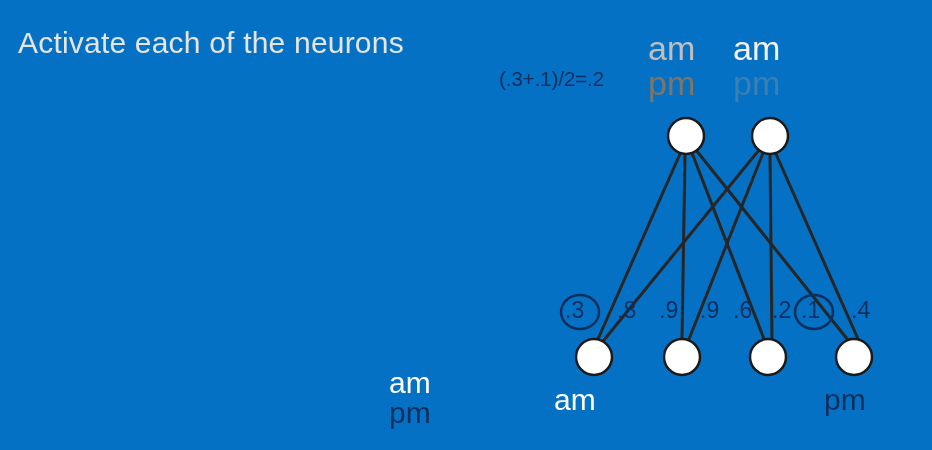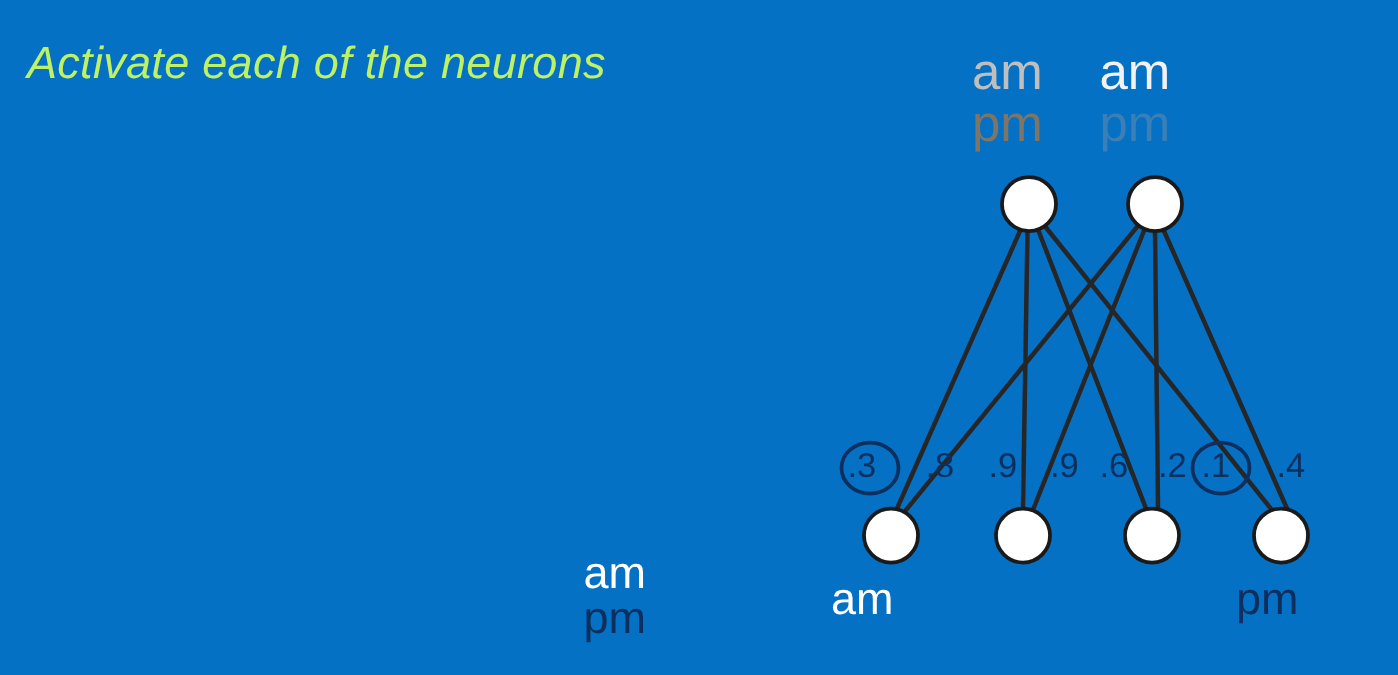--- a/index.html
+++ b/index.html
@@ -28,24 +28,23 @@
   }
   .txt {
     position: absolute;
     white-space: pre;
     line-height: 1;
   }
   .title {
     left: 18px;
     top: 28px;
     font-size: 30px;
-    color: #bef264;
+    color: #e5e5e5;
     font-weight: 300;
     letter-spacing: 0.2px;
-    font-style: italic;
   }
   .formula {
     left: 499px;
     top: 68px;
     font-size: 21px;
     color: #0d2f5e;
     letter-spacing: -0.3px;
   }
   .stacklbl {
     font-size: 34px;
@@ -93,20 +92,21 @@
         <circle cx="770" cy="136" r="18" fill="#ffffff" stroke="#1a1a1a" stroke-width="2.5"></circle>
       </g>
     <g id="highlights-group">
         <ellipse cx="580" cy="312" rx="19" ry="17" fill="none" stroke="#0d2f5e" stroke-width="2.5"></ellipse>
         <ellipse cx="814" cy="312" rx="19" ry="17" fill="none" stroke="#0d2f5e" stroke-width="2.5"></ellipse>
       </g>
   </svg>
 
   <div class="txt title">Activate each of the neurons</div>
 
+  <div class="txt formula">(.3+.1)/2=.2</div>
 
   <div class="txt stacklbl out1-am">am</div>
   <div class="txt stacklbl out1-pm">pm</div>
   <div class="txt stacklbl out2-am">am</div>
   <div class="txt stacklbl out2-pm">pm</div>
 
   <div class="txt legend leg-am">am</div>
   <div class="txt legend leg-pm">pm</div>
 
   <div class="txt in-am">am</div>

